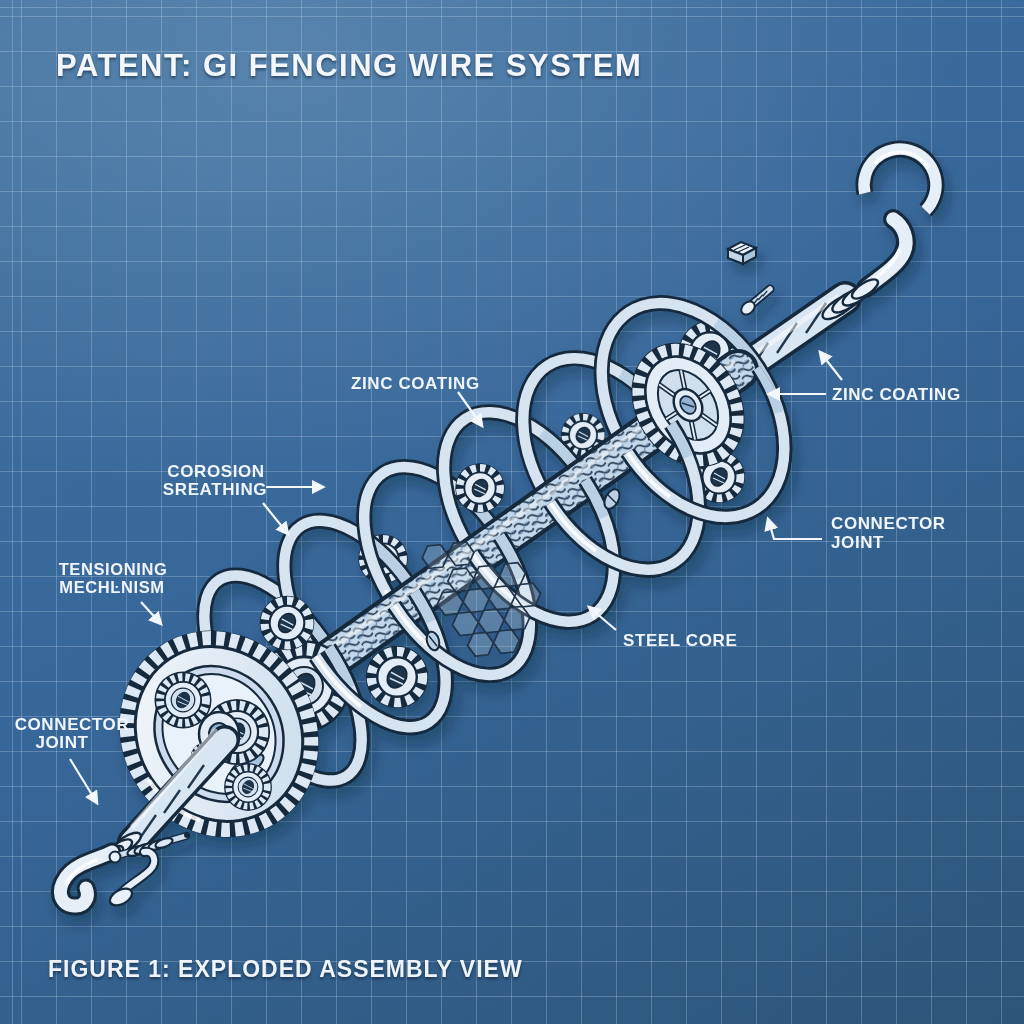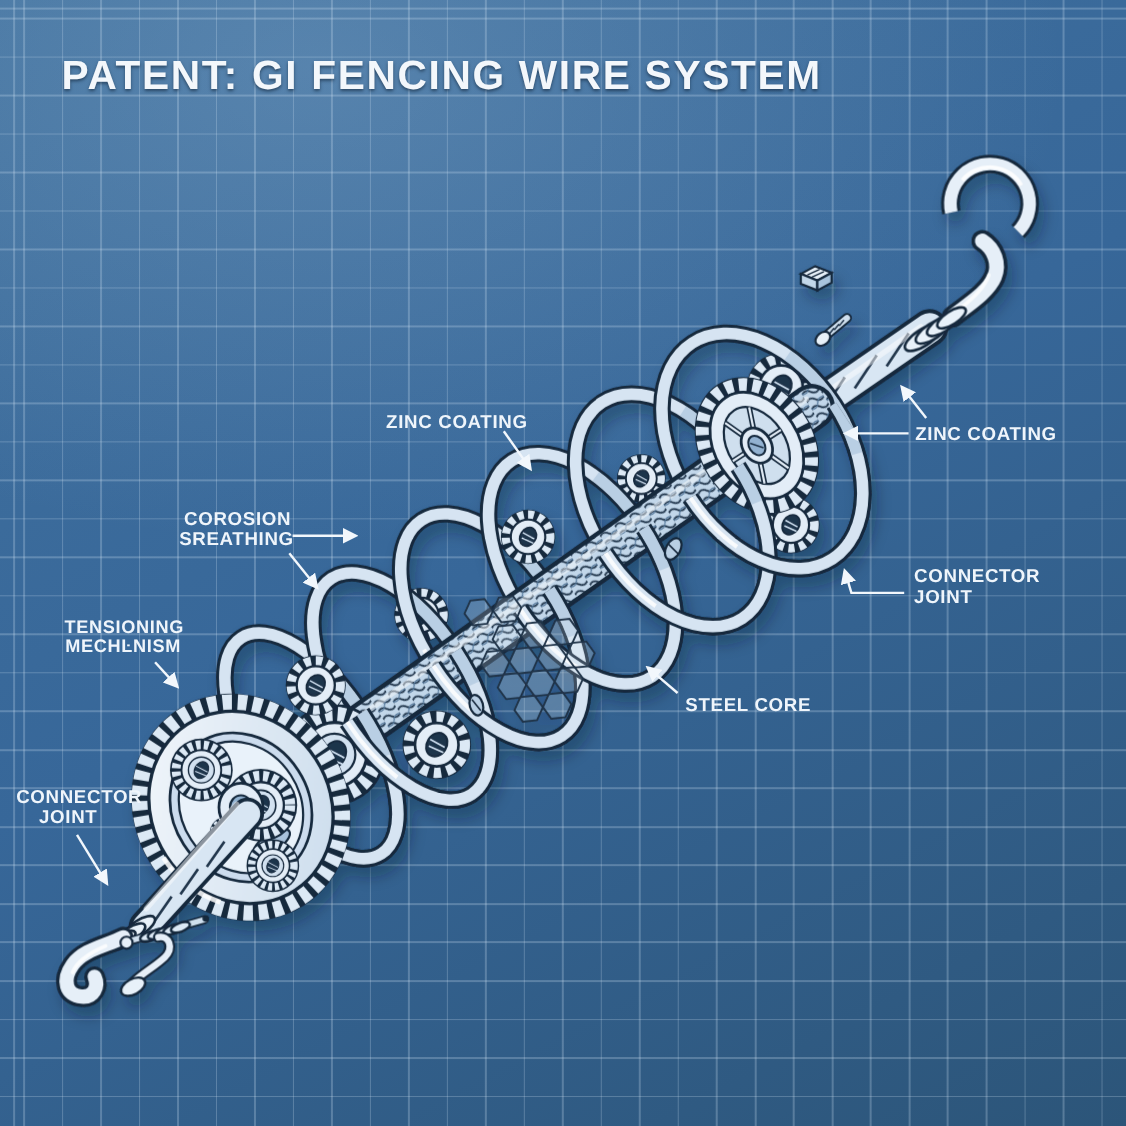--- a/index.html
+++ b/index.html
@@ -8,21 +8,21 @@
     background:
       radial-gradient(1100px 700px at 28% 6%, rgba(150,185,215,.28), rgba(150,185,215,0) 62%),
       linear-gradient(152deg,#42729f 0%,#376799 48%,#2c5579 100%);}
   .grid{position:absolute;inset:0;
     background-image:
       repeating-linear-gradient(to right, rgba(210,228,244,.26) 0 1.5px, transparent 1.5px 35px),
       repeating-linear-gradient(to bottom, rgba(210,228,244,.26) 0 1.5px, transparent 1.5px 35px);
     background-position:21px 16px;}
   .vig{position:absolute;inset:0;
     background:radial-gradient(140% 140% at 45% 45%, rgba(0,0,0,0) 55%, rgba(8,24,42,.30) 100%);}
-  .title{position:absolute;left:56px;top:48px;font-size:37px;font-weight:bold;
+  .title{position:absolute;left:56px;top:48px;font-size:31px;font-weight:bold;
     letter-spacing:1.5px;color:#f3f7fb;text-shadow:0 2px 3px rgba(10,26,44,.55);white-space:nowrap;}
   .caption{position:absolute;left:48px;top:956px;font-size:23px;font-weight:bold;
     letter-spacing:1px;color:#eef4fa;text-shadow:0 2px 3px rgba(10,26,44,.55);white-space:nowrap;}
   svg.illo{position:absolute;left:0;top:0;}
   .lbl{font-family:"Liberation Sans",sans-serif;font-size:17px;font-weight:bold;
     fill:#eff5fb;letter-spacing:.6px;}
   .lbl-sm{font-size:16.5px;}
   .leader{stroke:#f2f7fc;stroke-width:2.2;fill:none;}
 </style>
 </head>
@@ -328,13 +328,14 @@
       <path class="leader" d="M616,630 L589,607" marker-end="url(#ah)"></path>
     </g>
 
     <g>
       <text class="lbl" x="831" y="529">CONNECTOR</text>
       <text class="lbl" x="831" y="548">JOINT</text>
       <path class="leader" d="M822,539 L774,539 L768,519" marker-end="url(#ah)"></path>
     </g>
   </svg>
 
+  <div class="caption">FIGURE 1: EXPLODED ASSEMBLY VIEW</div>
 </div>
 
 </body></html>

